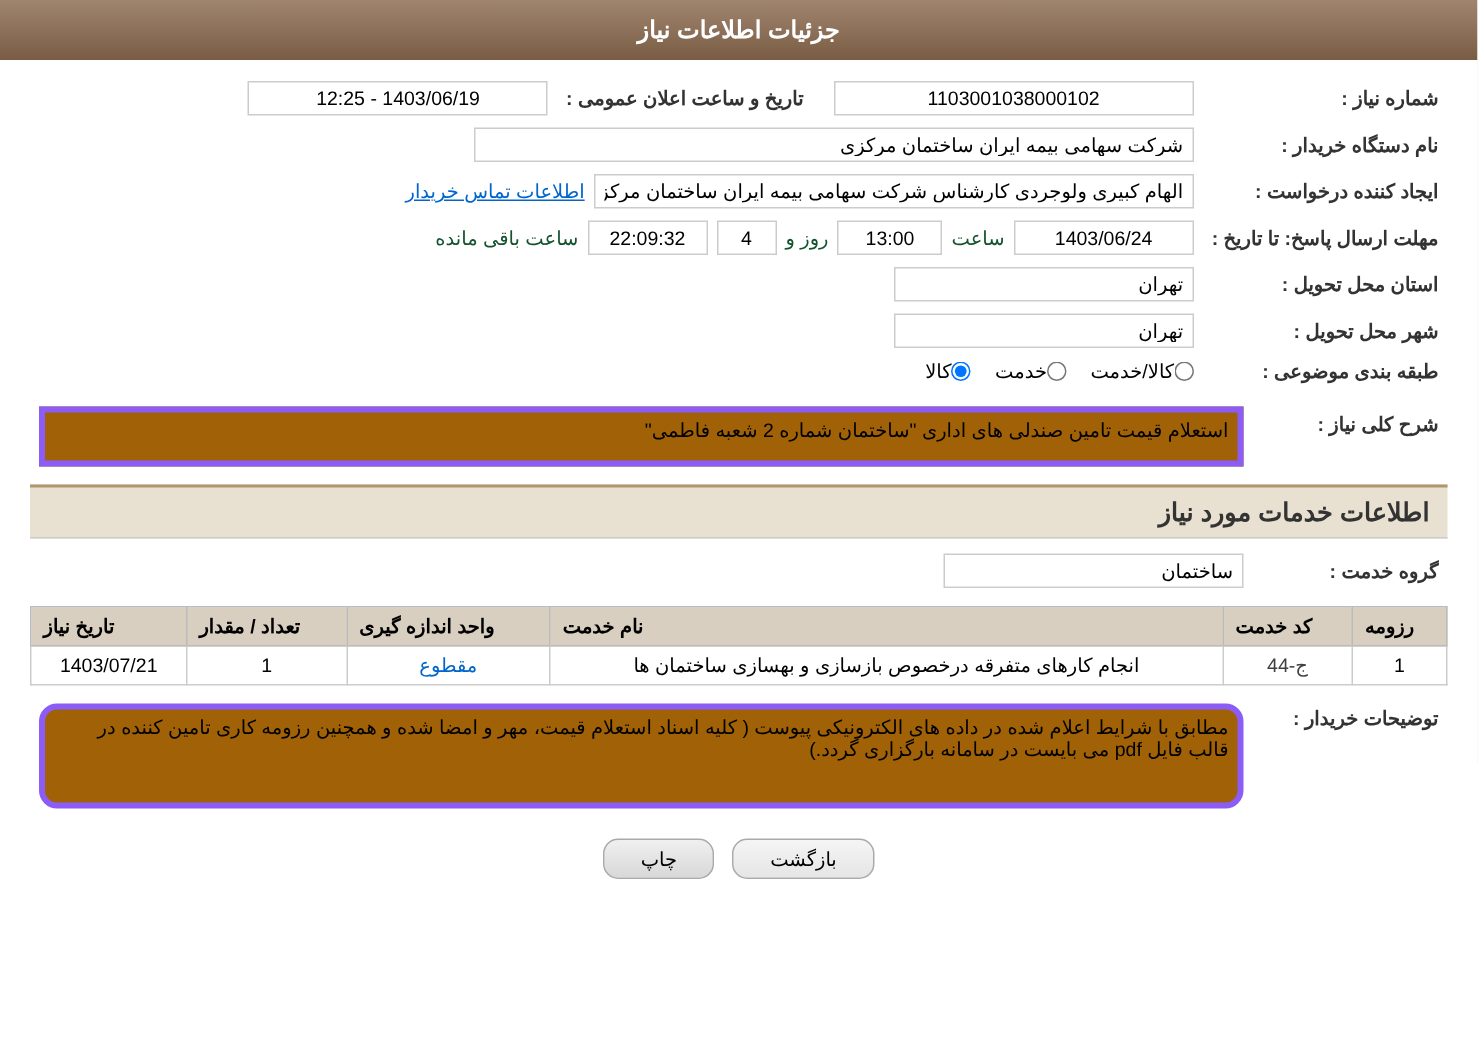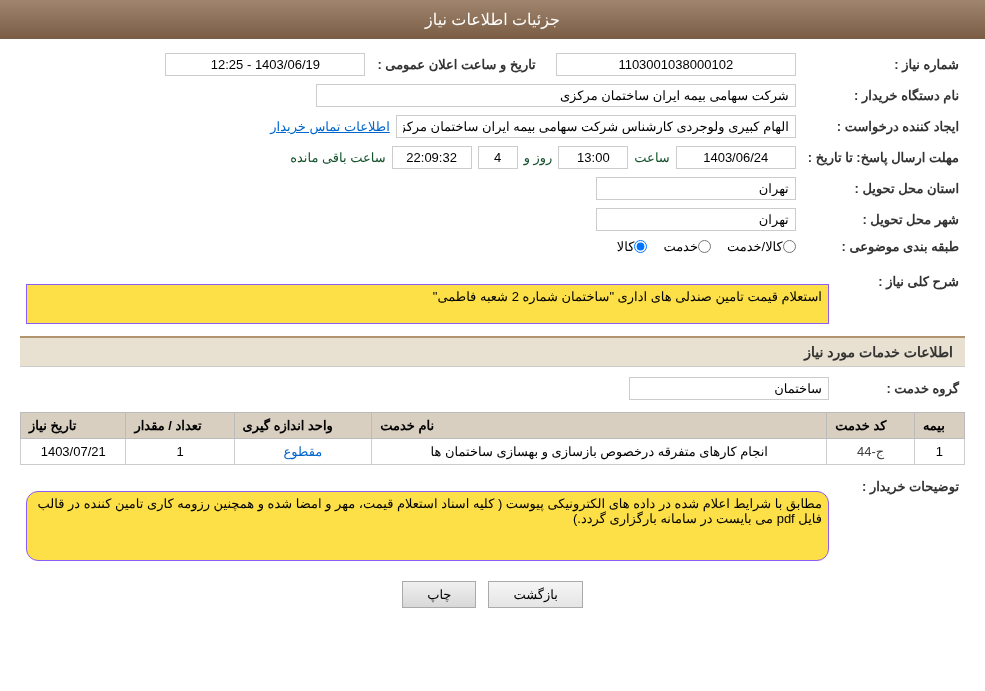--- a/index.html
+++ b/index.html
@@ -14,21 +14,21 @@
       min-height: 691px;
       background: #fff;
       margin: 0 auto;
     }
     .header-bar {
       background: linear-gradient(to bottom, #a0856e, #7a5c44);
       color: #fff;
       text-align: center;
       padding: 10px 0;
       font-size: 16px;
-      font-weight: normal;
+      font-weight: bold;
     }
     .content-area {
       padding: 10px 20px 20px 20px;
     }
     .info-table {
       width: 100%;
       border-collapse: collapse;
       margin-bottom: 8px;
     }
     .info-table td {
@@ -70,21 +70,21 @@
       gap: 6px;
       direction: rtl;
       justify-content: flex-start;
     }
     .section-title {
       background: #e8e0d0;
       border-top: 2px solid #b0956e;
       border-bottom: 1px solid #ccc;
       padding: 6px 12px;
       font-weight: bold;
-      font-size: 14px;
+      font-size: 17px;
       color: #333;
       margin: 8px 0 6px 0;
     }
     .radio-group {
       display: flex;
       gap: 16px;
       direction: rtl;
       align-items: center;
     }
     .radio-label {
@@ -110,44 +110,43 @@
       padding: 5px 8px;
       text-align: left;
       font-weight: bold;
     }
     .services-table td {
       border: 1px solid #ccc;
       padding: 5px 8px;
       text-align: center;
     }
     .description-box {
-      border: 1px solid #8b5cf6;
-      background: #fde047;
+      border: 4px solid #8b5cf6;
+      background: #a16207;
       padding: 4px 6px;
       min-height: 40px;
       font-size: 13px;
       direction: rtl;
       text-align: right;
       width: 100%;
-      margin-top: 14px;
     }
     .bottom-buttons {
       display: flex;
       justify-content: center;
       gap: 12px;
       margin-top: 16px;
     }
     .btn {
       padding: 5px 24px;
       font-size: 13px;
       font-family: Tahoma, Arial, sans-serif;
       cursor: pointer;
       border: 1px solid #aaa;
       background: linear-gradient(to bottom, #f5f5f5, #e0e0e0);
-      border-radius: 0;
+      border-radius: 10px;
     }
     .btn-print {
       background: linear-gradient(to bottom, #f0f0f0, #d8d8d8);
     }
     .btn-back {
       background: linear-gradient(to bottom, #f5f5f5, #e5e5e5);
     }
     .inline-label {
       font-size: 13px;
       color: #14532d;
@@ -274,21 +273,21 @@
         <td class="value-cell">
           <input class="input-field" type="text" readonly="" style="width: 200px;" value="ساختمان">
         </td>
       </tr>
     </tbody>
       </table>
 
     <table class="services-table">
       <thead>
         <tr>
-          <th>بیمه</th>
+          <th>رزومه</th>
           <th>کد خدمت</th>
           <th>نام خدمت</th>
           <th>واحد اندازه گیری</th>
           <th>تعداد / مقدار</th>
           <th>تاریخ نیاز</th>
         </tr>
       </thead>
       <tbody id="services-tbody">
 
       <tr>

